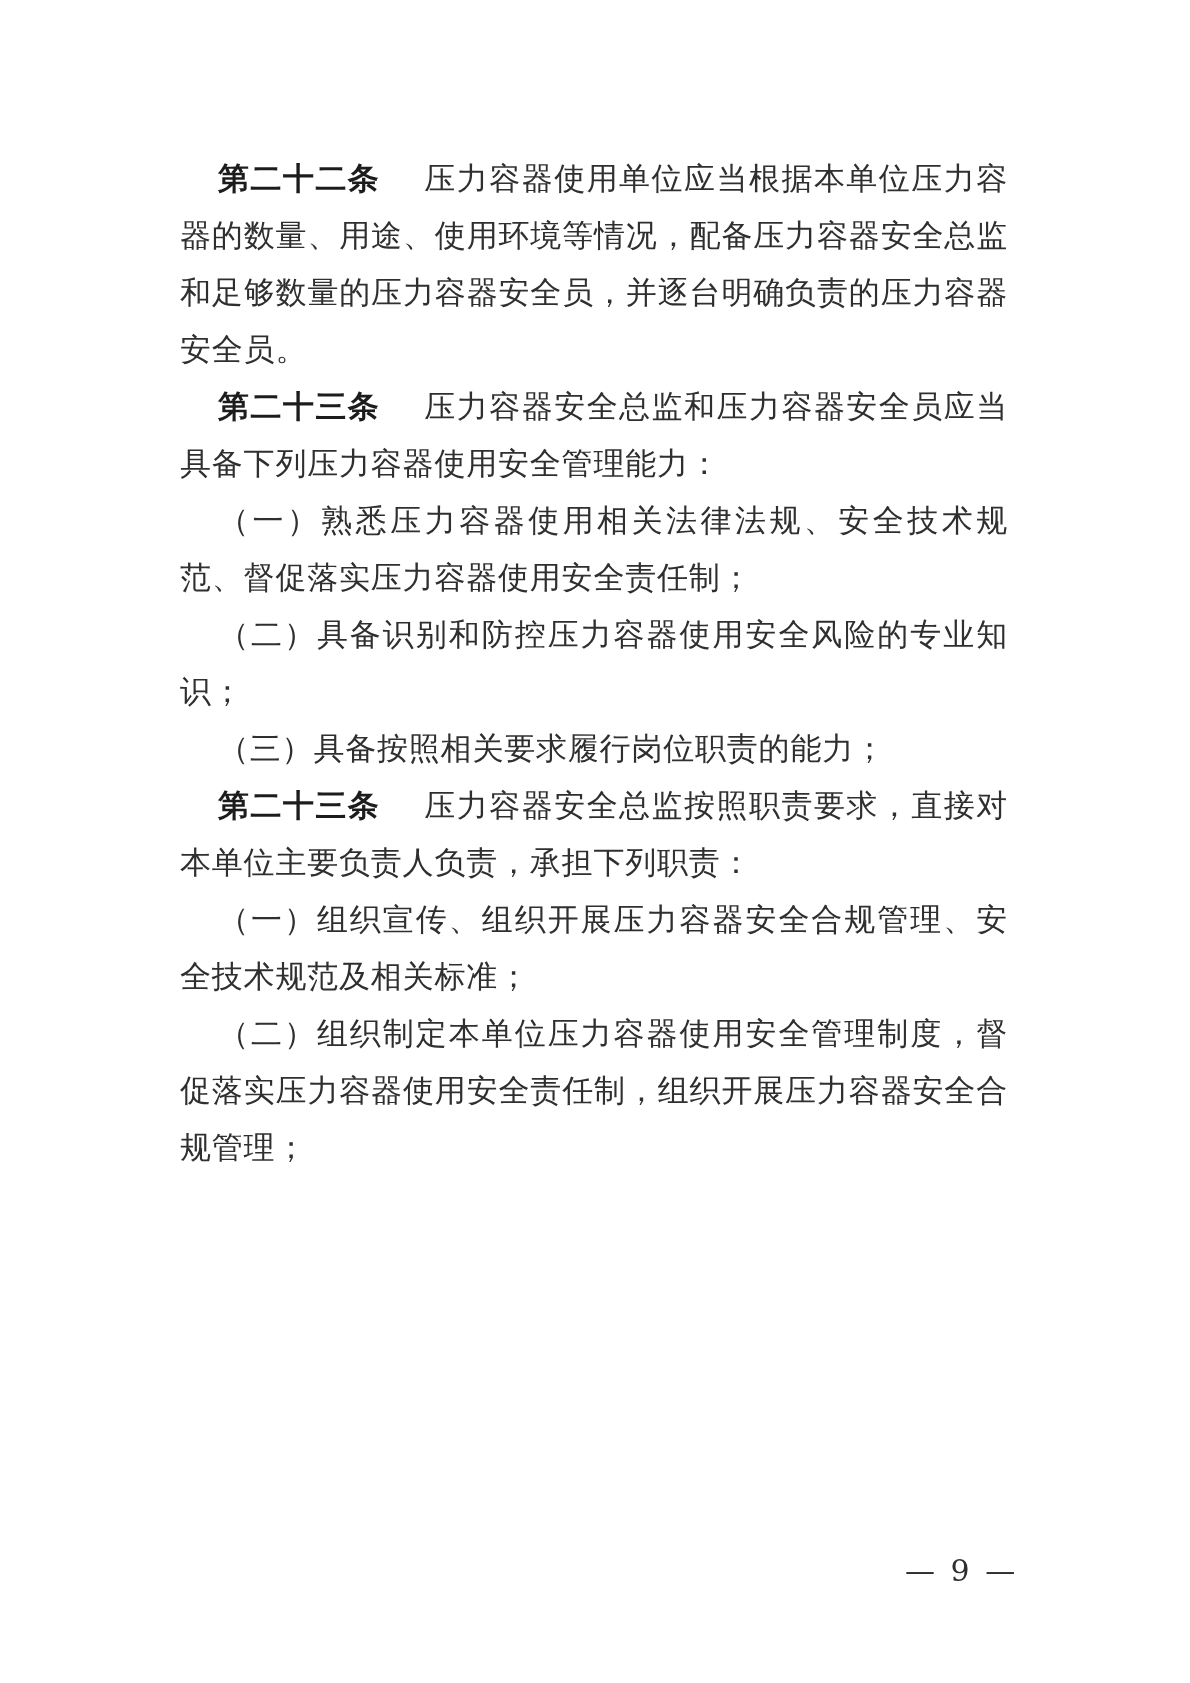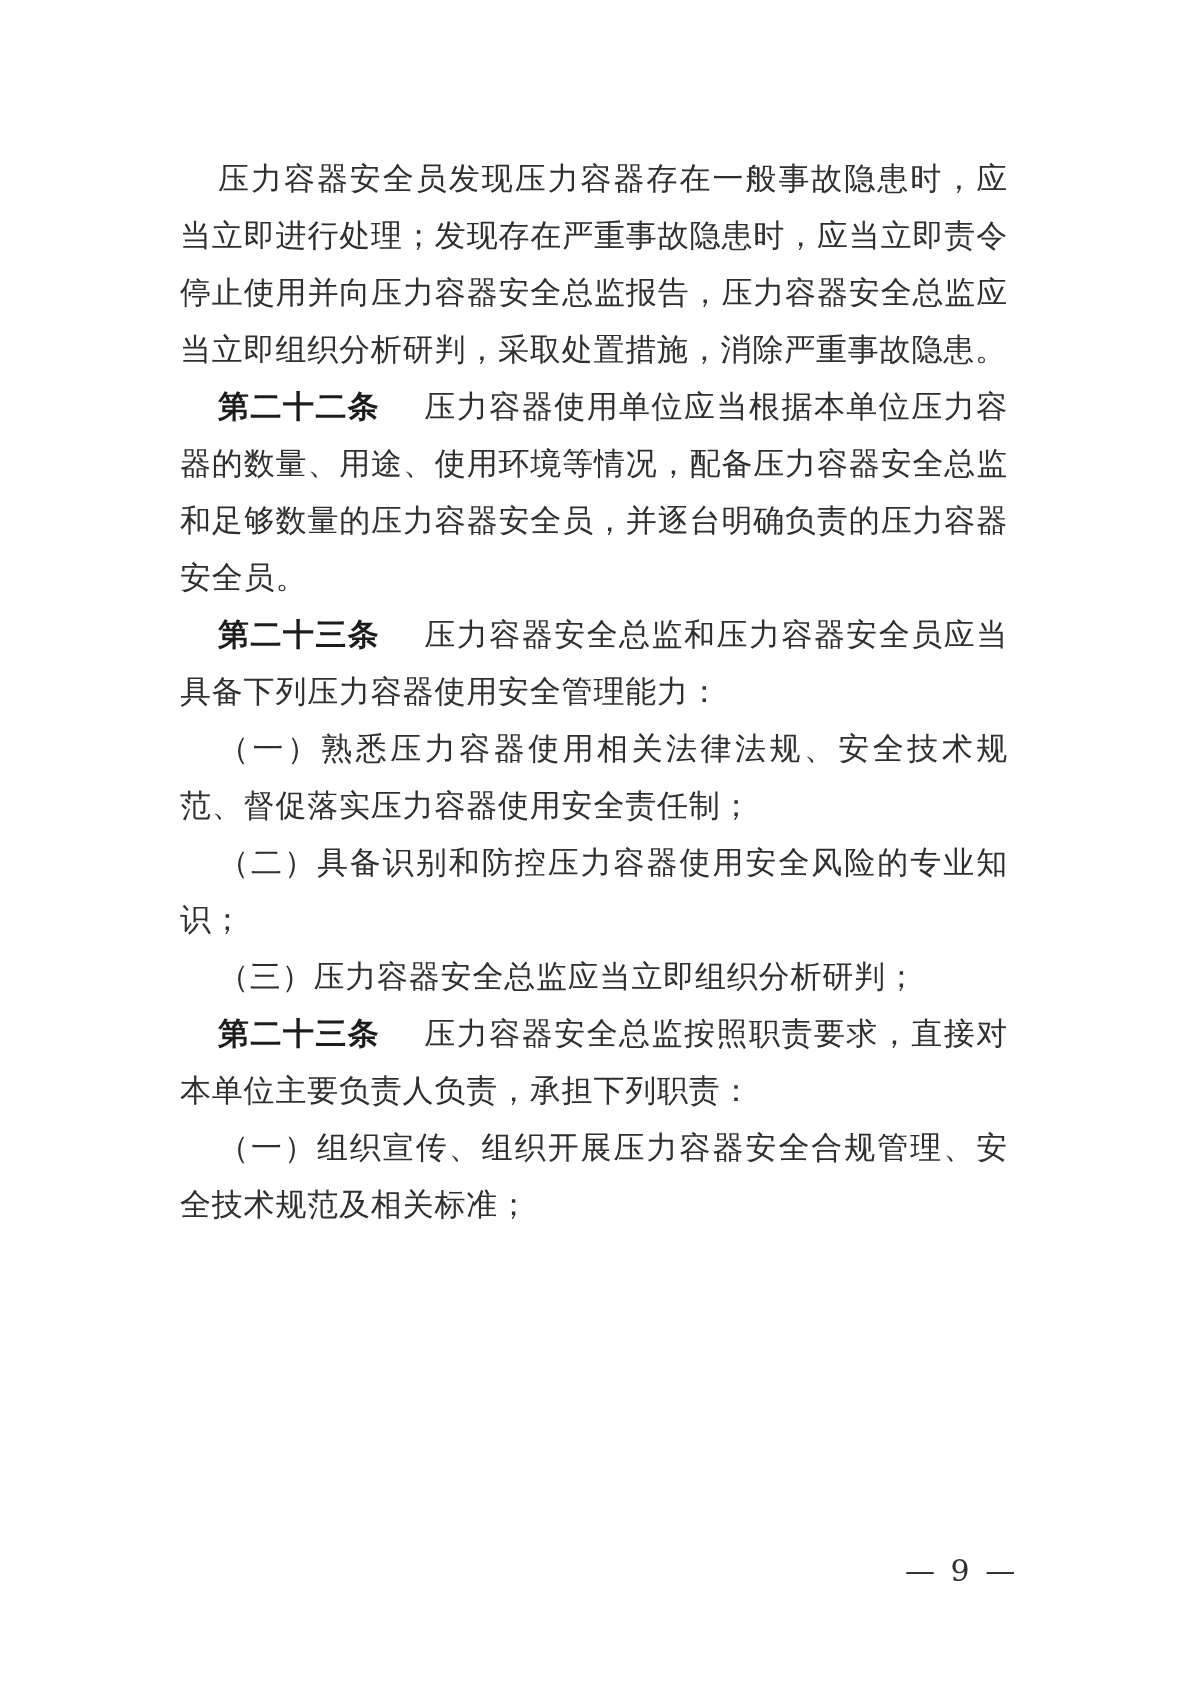--- a/index.html
+++ b/index.html
@@ -46,34 +46,34 @@
     color: #2f2f2f;
     white-space: nowrap;
   }
 </style>
 </head>
 <body>
 
 <div class="page">
   <div class="content">
 
-    <p><span>压力容器安全员发现压力容器存在一般事故隐患时，应当立即进行处理；发现存在严重事故隐患时，应当立即责令停止使用并向压力容器安全总监报告，压力容器安全总监应当立即组织分析研判，采取处置措施，消除严重事故隐患。</span></p>
 
     <p><b class="article-label">第二十二条</b><span>压力容器使用单位应当根据本单位压力容器的数量、用途、使用环境等情况，配备压力容器安全总监和足够数量的压力容器安全员，并逐台明确负责的压力容器安全员。</span></p>
 
     <p><b class="article-label">第二十三条</b><span>压力容器安全总监和压力容器安全员应当具备下列压力容器使用安全管理能力：</span></p>
 
     <p><span>（一）熟悉压力容器使用相关法律法规、安全技术规范、督促落实压力容器使用安全责任制；</span></p>
 
     <p><span>（二）具备识别和防控压力容器使用安全风险的专业知识；</span></p>
 
-    <p><span>（三）压力容器安全总监应当立即组织分析研判；</span></p>
+    <p><span>（三）具备按照相关要求履行岗位职责的能力；</span></p>
 
 
     <p><b class="article-label">第二十三条</b><span>压力容器安全总监按照职责要求，直接对本单位主要负责人负责，承担下列职责：</span></p>
 
     <p><span>（一）组织宣传、组织开展压力容器安全合规管理、安全技术规范及相关标准；</span></p>
 
+    <p><span>（二）组织制定本单位压力容器使用安全管理制度，督促落实压力容器使用安全责任制，组织开展压力容器安全合规管理；</span></p>
 
   </div>
 
   <div class="footer-page-number">— 9 —</div>
 </div>
 
 </body></html>

